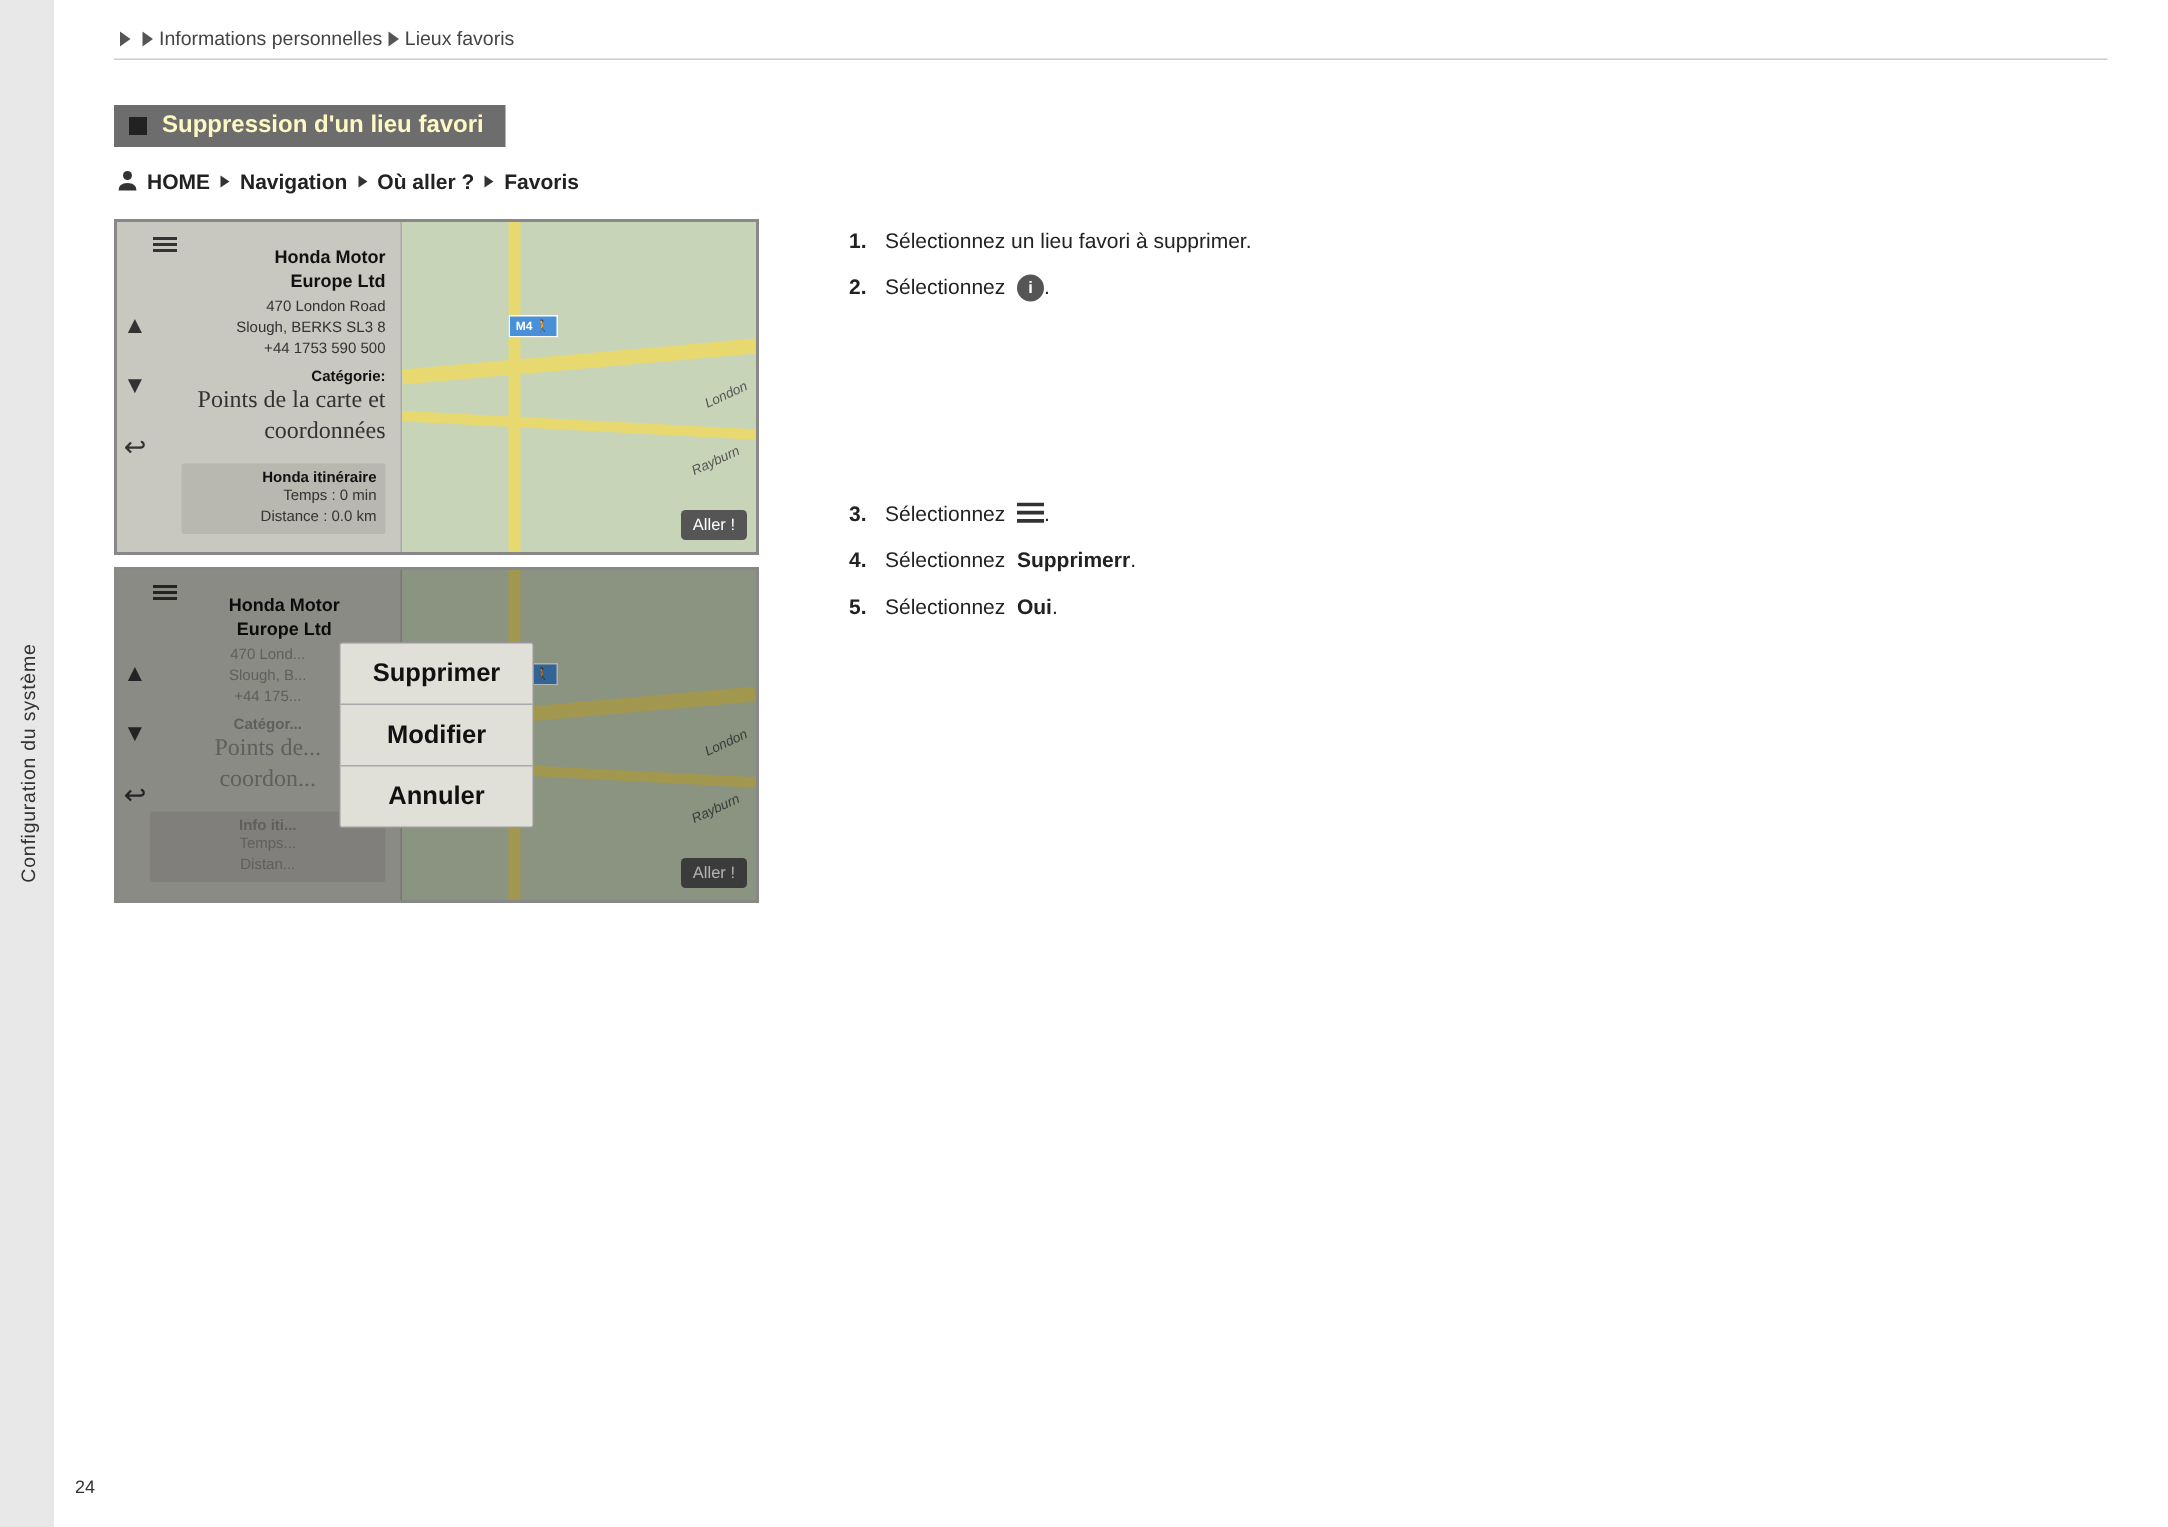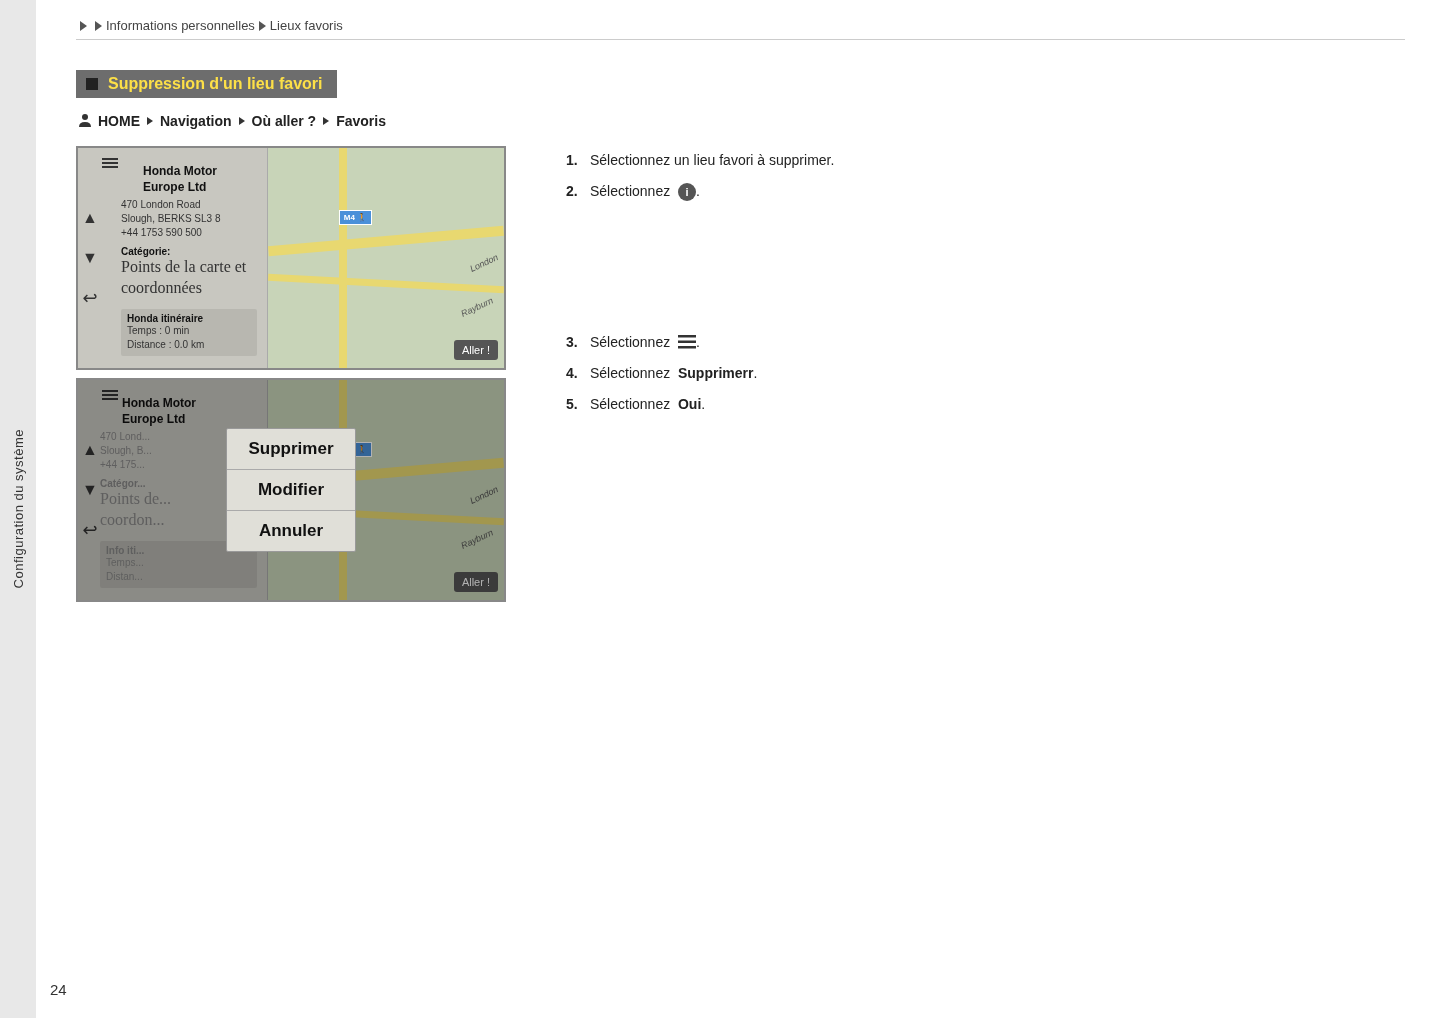--- a/index.html
+++ b/index.html
@@ -59,21 +59,21 @@
 
     
     .section-title-block {
       margin-top: 30px;
       margin-bottom: 14px;
     }
     .section-title {
       display: inline-flex;
       align-items: center;
       background: #6d6d6d;
-      color: #fde047;
+      color: #fef9c3;
       padding: 5px 14px 5px 10px;
       font-size: 16px;
       font-weight: bold;
     }
     .section-title-square {
       width: 12px;
       height: 12px;
       background: #222;
       display: inline-block;
       margin-right: 10px;
@@ -285,21 +285,21 @@
       font-size: 11px;
       font-weight: bold;
       vertical-align: middle;
     }
 
     
     .page-number {
       position: absolute;
       bottom: 20px;
       left: 50px;
-      font-size: 15px;
+      font-size: 12px;
       color: #333;
     }
 
     
     .tri-arrow {
       display: inline-block;
       width: 0;
       height: 0;
       border-top: 5px solid transparent;
       border-bottom: 5px solid transparent;
@@ -366,21 +366,21 @@
 
       <div class="screen-mockup">
         <div class="screen-inner">
           <div class="screen-left-panel">
 
             <div style="position:absolute; left:2px; top:60px; display:flex; flex-direction:column; gap:20px;">
               <div class="nav-btn">▲</div>
               <div class="nav-btn">▼</div>
               <div class="nav-btn" style="font-size:18px;">↩</div>
             </div>
-            <div style="margin-left:33px;">
+            <div style="margin-left:33px;text-align:right;">
 
               <div style="position:absolute; top:8px; left:24px;">
                 <div style="width:16px; height:2px; background:#333; margin:2px 0;"></div>
                 <div style="width:16px; height:2px; background:#333; margin:2px 0;"></div>
                 <div style="width:16px; height:2px; background:#333; margin:2px 0;"></div>
               </div>
               <div style="height:8px;"></div>
               <div class="place-name">Honda Motor Europe Ltd</div>
               <div class="place-address">
                 470 London Road<br>Slough, BERKS SL3 8<br>+44 1753 590 500
@@ -414,21 +414,21 @@
       </div>
 
       <div class="screen-mockup">
         <div class="screen-inner-2" style="display:flex; height:220px; position:relative;">
           <div class="screen-left-panel">
             <div style="position:absolute; left:2px; top:60px; display:flex; flex-direction:column; gap:20px;">
               <div class="nav-btn">▲</div>
               <div class="nav-btn">▼</div>
               <div class="nav-btn" style="font-size:18px;">↩</div>
             </div>
-            <div style="margin-left:12px;">
+            <div style="margin-left:12px;text-align:center;">
               <div style="position:absolute; top:8px; left:24px;">
                 <div style="width:16px; height:2px; background:#333; margin:2px 0;"></div>
                 <div style="width:16px; height:2px; background:#333; margin:2px 0;"></div>
                 <div style="width:16px; height:2px; background:#333; margin:2px 0;"></div>
               </div>
               <div style="height:8px;"></div>
               <div class="place-name">Honda Motor<br>Europe Ltd</div>
               <div class="place-address" style="color:#888;">470 Lond...<br>Slough, B...<br>+44 175...</div>
               <div class="place-category-label" style="color:#888;">Catégor...</div>
               <div class="place-category-value" style="color:#888;">Points de...<br>coordon...</div>

